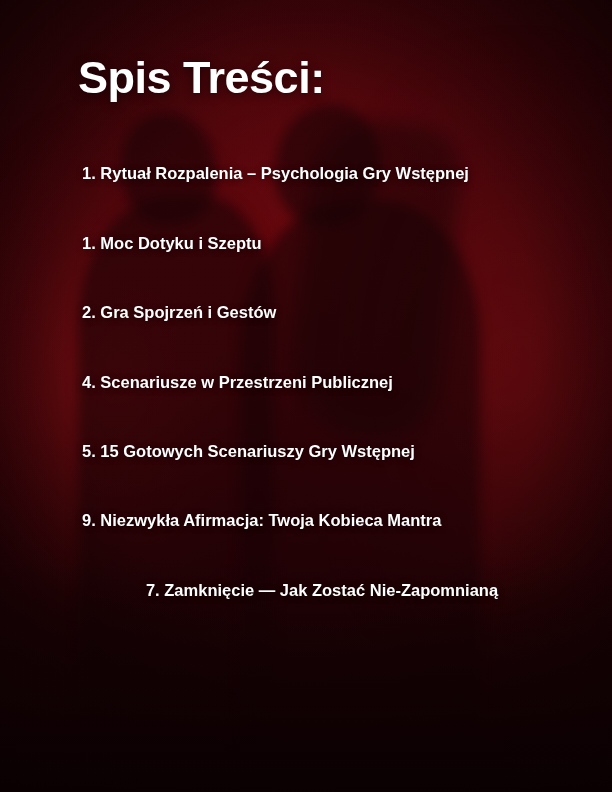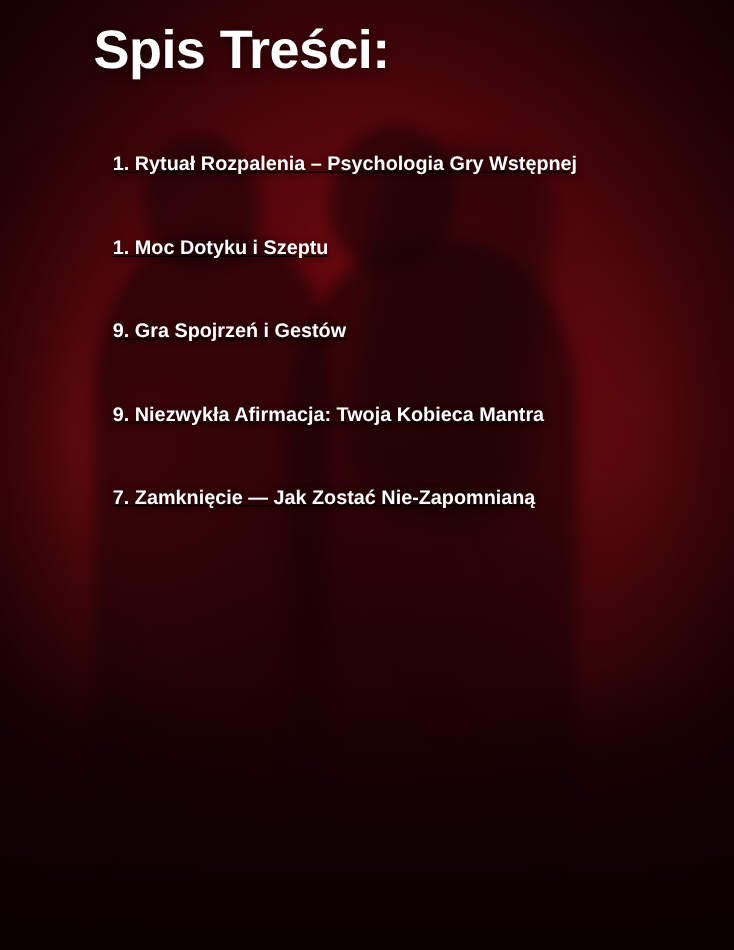--- a/index.html
+++ b/index.html
@@ -99,55 +99,55 @@
   .scrim {
     position: absolute;
     inset: 0;
     background: linear-gradient(to bottom, rgba(40,3,7,0.30) 0%, rgba(40,3,7,0.18) 50%, rgba(25,1,4,0.35) 100%);
   }
 
   
   .content {
     position: absolute;
     inset: 0;
-    padding: 18px 46px 0 78px;
+    padding: 54px 46px 0 78px;
     box-sizing: border-box;
   }
 
   .doc-title {
     margin: 0;
     color: #ffffff;
     font-family: "Liberation Sans", sans-serif;
     font-weight: bold;
     font-size: 45px;
     letter-spacing: -0.5px;
     line-height: 1.05;
     text-shadow: 0 2px 10px rgba(0,0,0,0.55);
   }
 
   .toc {
     list-style: none;
-    margin: 16px;
+    margin: 4px;
     padding: 0;
     margin-top: 62px;
-    text-decoration: underline;
   }
 
   .toc-item {
     color: #ffffff;
     font-family: "Liberation Sans", sans-serif;
     font-weight: bold;
     font-size: 16.5px;
     line-height: 1.3;
     margin-bottom: 48px;
     text-shadow: 0 1px 6px rgba(0,0,0,0.6);
     white-space: nowrap;
   }
   .toc-item:last-child {
     margin-bottom: 0;
+    text-align: center;
   }
 </style>
 </head>
 <body>
 
 <div class="page">
 
   <div class="bg-base"></div>
   <div class="bg-glow-left"></div>
   <div class="bg-glow-right"></div>
@@ -160,19 +160,21 @@
   <div class="vignette"></div>
   <div class="bottom-fade"></div>
 
   <div class="content">
 
     <h1 class="doc-title">Spis Treści:</h1>
 
     <ul class="toc">
       <li class="toc-item">1. Rytuał Rozpalenia – Psychologia Gry Wstępnej</li>
       <li class="toc-item">1. Moc Dotyku i Szeptu</li>
-      <li class="toc-item">9. Gra Spojrzeń i Gestów</li>
+      <li class="toc-item">2. Gra Spojrzeń i Gestów</li>
+      <li class="toc-item">4. Scenariusze w Przestrzeni Publicznej</li>
+      <li class="toc-item">5. 15 Gotowych Scenariuszy Gry Wstępnej</li>
       <li class="toc-item">9. Niezwykła Afirmacja: Twoja Kobieca Mantra</li>
       <li class="toc-item">7. Zamknięcie — Jak Zostać Nie-Zapomnianą</li>
     </ul>
 
   </div>
 </div>
 
 </body></html>

